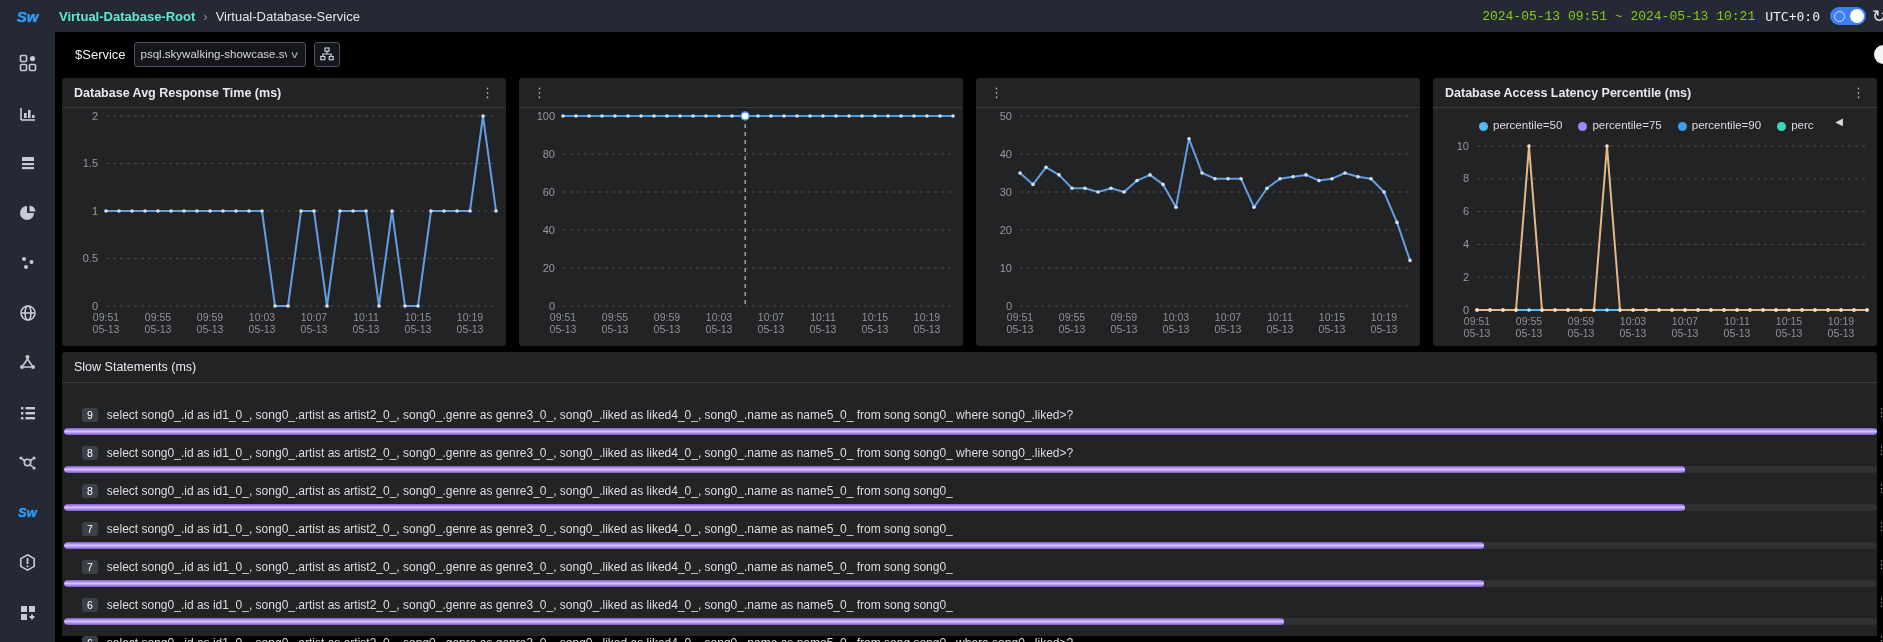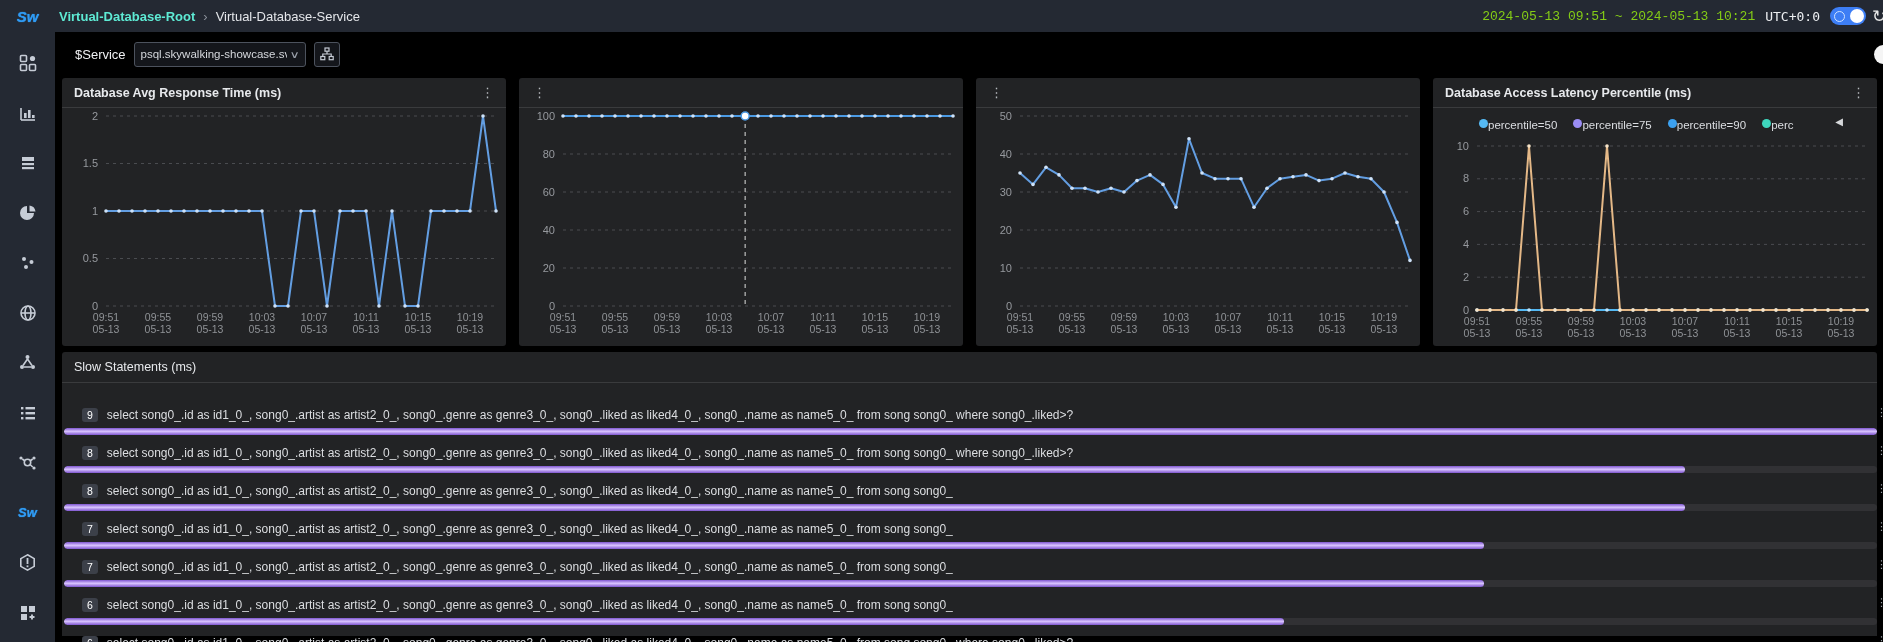--- a/index.html
+++ b/index.html
@@ -44,21 +44,21 @@
   .charts{display:grid;grid-template-columns:repeat(4,1fr);gap:13px;margin:2px 6px 0 7px;height:268px;}
   .panel{background:#222325;border-radius:3px;overflow:hidden;}
   .panel-header{height:30px;display:flex;align-items:center;border-bottom:1px solid #3a3b3d;padding:0 10px 0 12px;box-sizing:border-box;}
   .panel-title{flex:1;font-size:12.5px;font-weight:600;color:#e7e9ec;white-space:nowrap;overflow:hidden;}
   .kebab{color:#b6b9be;font-size:13px;cursor:pointer;padding:0 2px;}
   .panel-body{position:relative;}
   .chart{width:100%;height:232px;}
   .chart.short{height:206px;}
   .legend{height:26px;display:flex;align-items:center;gap:16px;padding-left:46px;padding-top:4px;
           font-size:11.5px;color:#dcdee2;white-space:nowrap;overflow:hidden;position:relative;}
-  .legend .li{display:flex;align-items:flex-start;flex:none;}
+  .legend .li{display:flex;align-items:flex-end;gap:5px;flex:none;}
   .legend .dot{width:9px;height:9px;border-radius:50%;flex:none;}
   .legend .pager{position:absolute;right:34px;top:8px;color:#d6d8db;font-size:10px;}
   
   .slow-panel{margin:6px 6px 0 7px;height:284px;background:#222325;border-radius:3px 3px 0 0;position:relative;}
   .slow-header{height:30px;display:flex;align-items:center;border-bottom:1px solid #3a3b3d;padding-left:12px;}
   .slow-title{font-size:12.5px;font-weight:400;color:#e7e9ec;}
   .slow-rows{padding:24px 0 0 2px;}
   .slow-row{position:relative;margin-bottom:10px;cursor:pointer;}
   .slow-line{display:flex;align-items:center;height:16px;padding-left:18px;margin-bottom:5px;}
   .rank-badge{font-size:10.5px;color:#fff;background:#3c4049;border-radius:3px;padding:1px 5px;margin-right:9px;flex:none;}

